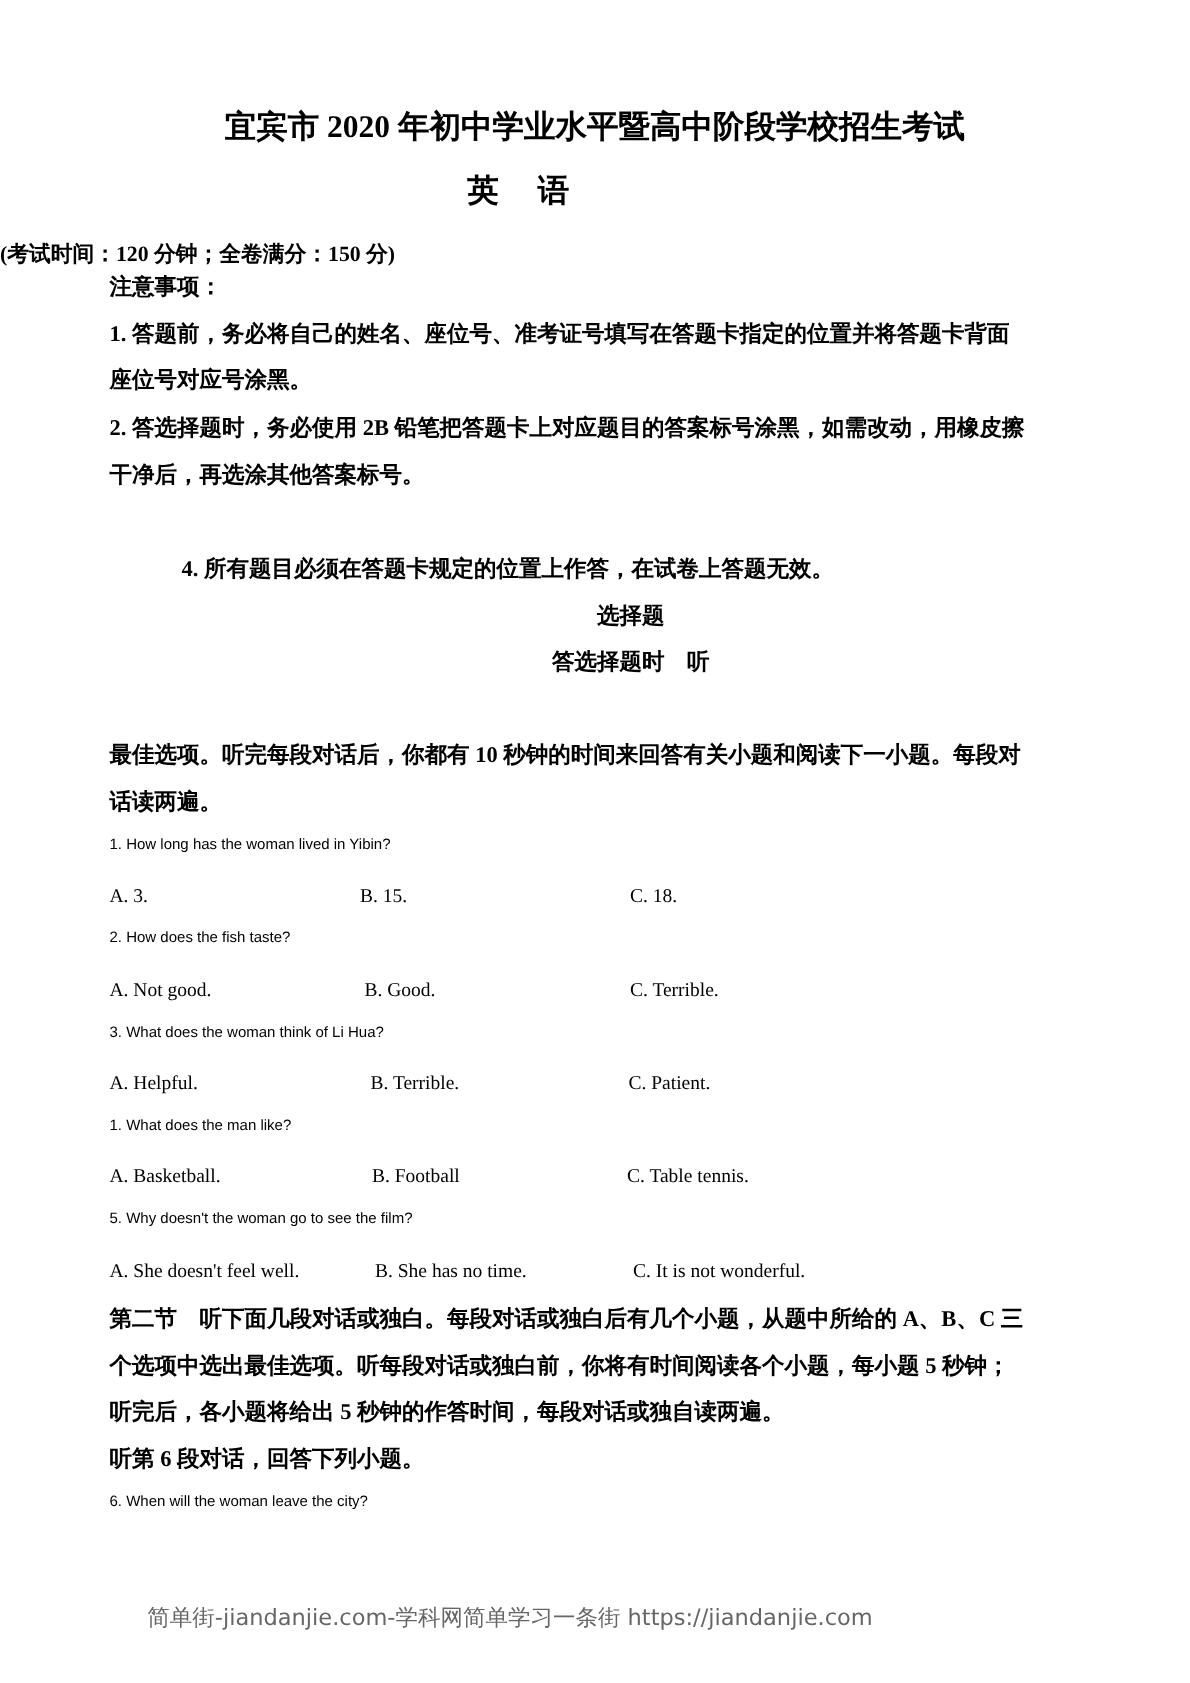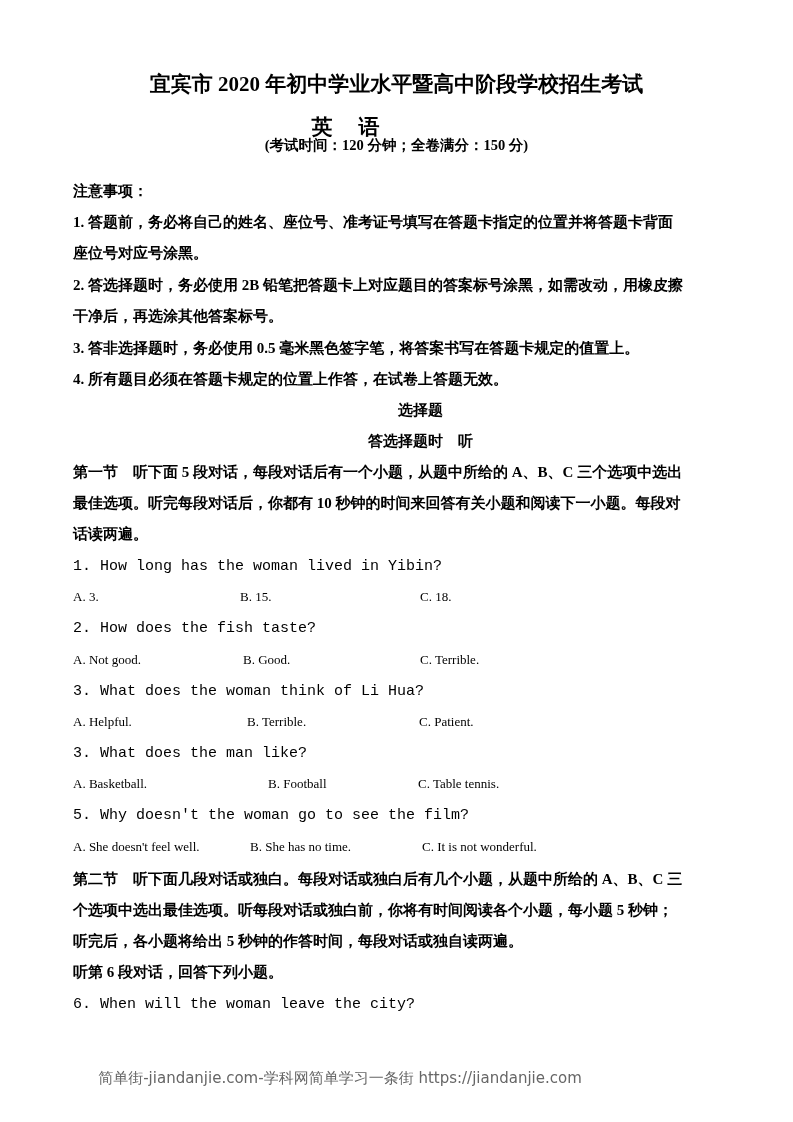--- a/index.html
+++ b/index.html
@@ -2,69 +2,67 @@
 <html><head>
 <meta charset="utf-8">
 <style>
   html, body { margin: 0; padding: 0; background: #ffffff; }
   body { width: 793px; height: 1122px; position: relative; overflow: hidden; color: #000; font-family: "Liberation Serif", "DejaVu Serif", serif; }
   .page { position: absolute; left: 0; top: 0; width: 793px; height: 1122px; }
   .abs { position: absolute; white-space: nowrap; }
   .title { left: 0; width: 793px; top: 70px; text-align: center; font-size: 21px; font-weight: bold; }
   .subject { left: 0; width: 695px; top: 113px; text-align: center; font-size: 21px; font-weight: bold; letter-spacing: 4px; }
   .subject .gap { display: inline-block; width: 22px; }
-  .meta { left: 0; width: 793px; top: 136px; text-align: center; font-size: 14.5px; font-weight: bold; }
+  .meta { left: 0; width: 793px; top: 160px; font-size: 14.5px; font-weight: bold; }
   .bold-line { font-size: 15px; font-weight: bold; left: 73px; }
   .center-head { left: 0; width: 793px; text-align: center; font-size: 15px; font-weight: bold; padding-left: 24px; }
-  .q { font-size: 15px; left: 73px; font-family: Liberation Mono, monospace; }
+  .q { font-size: 10px; left: 73px; font-family: Liberation Sans, sans-serif; }
   .opt { font-size: 13px; font-family: "Liberation Serif", serif; }
   .footer { left: 0; width: 680px; top: 1069px; text-align: center; font-size: 15px; color: #666666; font-family: "DejaVu Sans", sans-serif; }
 </style>
 </head>
 <body>
 
 <div class="page">
 
   <div class="abs title">宜宾市 2020 年初中学业水平暨高中阶段学校招生考试</div>
   <div class="abs subject"><span>英</span><span class="gap"></span><span>语</span></div>
   <div class="abs meta">(考试时间：120 分钟；全卷满分：150 分)</div>
 
   <div class="abs bold-line" style="top:182px;text-align:center;">注意事项：</div>
   <div class="abs bold-line" style="top:213px;">1. 答题前，务必将自己的姓名、座位号、准考证号填写在答题卡指定的位置并将答题卡背面</div>
   <div class="abs bold-line" style="top:244px;">座位号对应号涂黑。</div>
   <div class="abs bold-line" style="top:276px;">2. 答选择题时，务必使用 2B 铅笔把答题卡上对应题目的答案标号涂黑，如需改动，用橡皮擦</div>
   <div class="abs bold-line" style="top:307px;">干净后，再选涂其他答案标号。</div>
-  <div class="abs bold-line" style="top:339px;">3. 答非选择题时，务必使用 0.5 毫米黑色签字笔，将答案书写在答题卡规定的值置上。</div>
-  <div class="abs bold-line" style="top:370px;">4. 所有题目必须在答题卡规定的位置上作答，在试卷上答题无效。</div>
+  <div class="abs bold-line" style="top:370px;margin-left:48px;">4. 所有题目必须在答题卡规定的位置上作答，在试卷上答题无效。</div>
 
   <div class="abs center-head" style="top:401px;">选择题</div>
   <div class="abs center-head" style="top:432px;">答选择题时　听</div>
 
-  <div class="abs bold-line" style="top:463px;">第一节　听下面 5 段对话，每段对话后有一个小题，从题中所给的 A、B、C 三个选项中选出</div>
   <div class="abs bold-line" style="top:494px;">最佳选项。听完每段对话后，你都有 10 秒钟的时间来回答有关小题和阅读下一小题。每段对</div>
   <div class="abs bold-line" style="top:525px;">话读两遍。</div>
 
   <div class="abs q" style="top:558px;">1. How long has the woman lived in Yibin?</div>
   <div class="abs opt" style="top:589px; left:73px;">A. 3.</div>
   <div class="abs opt" style="top:589px; left:240px;">B. 15.</div>
   <div class="abs opt" style="top:589px; left:420px;">C. 18.</div>
 
   <div class="abs q" style="top:620px;">2. How does the fish taste?</div>
   <div class="abs opt" style="top:652px; left:73px;">A. Not good.</div>
   <div class="abs opt" style="top:652px; left:243px;">B. Good.</div>
   <div class="abs opt" style="top:652px; left:420px;">C. Terrible.</div>
 
   <div class="abs q" style="top:683px;">3. What does the woman think of Li Hua?</div>
   <div class="abs opt" style="top:714px; left:73px;">A. Helpful.</div>
   <div class="abs opt" style="top:714px; left:247px;">B. Terrible.</div>
   <div class="abs opt" style="top:714px; left:419px;">C. Patient.</div>
 
-  <div class="abs q" style="top:745px;">3. What does the man like?</div>
+  <div class="abs q" style="top:745px;">1. What does the man like?</div>
   <div class="abs opt" style="top:776px; left:73px;">A. Basketball.</div>
-  <div class="abs opt" style="top:776px; left:268px;font-family:Liberation Serif, serif;">B. Football</div>
+  <div class="abs opt" style="top:776px; left:248px;font-family:Liberation Serif, serif;">B. Football</div>
   <div class="abs opt" style="top:776px; left:418px;">C. Table tennis.</div>
 
   <div class="abs q" style="top:807px;">5. Why doesn't the woman go to see the film?</div>
   <div class="abs opt" style="top:839px; left:73px;">A. She doesn't feel well.</div>
   <div class="abs opt" style="top:839px; left:250px;">B. She has no time.</div>
   <div class="abs opt" style="top:839px; left:422px;">C. It is not wonderful.</div>
 
   <div class="abs bold-line" style="top:870px;">第二节　听下面几段对话或独白。每段对话或独白后有几个小题，从题中所给的 A、B、C 三</div>
   <div class="abs bold-line" style="top:901px;">个选项中选出最佳选项。听每段对话或独白前，你将有时间阅读各个小题，每小题 5 秒钟；</div>
   <div class="abs bold-line" style="top:932px;">听完后，各小题将给出 5 秒钟的作答时间，每段对话或独自读两遍。</div>

